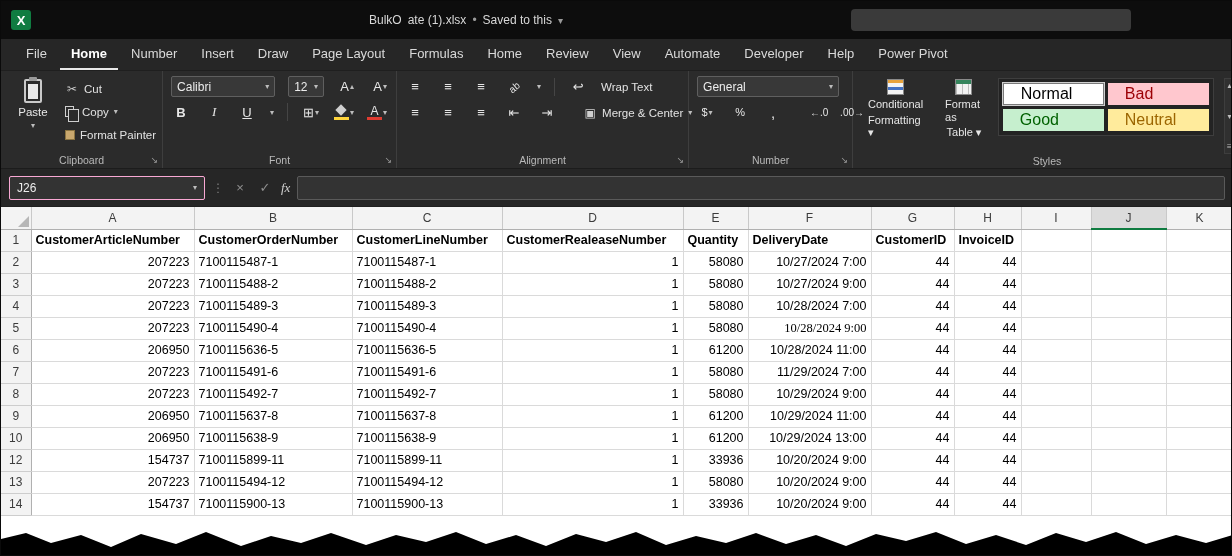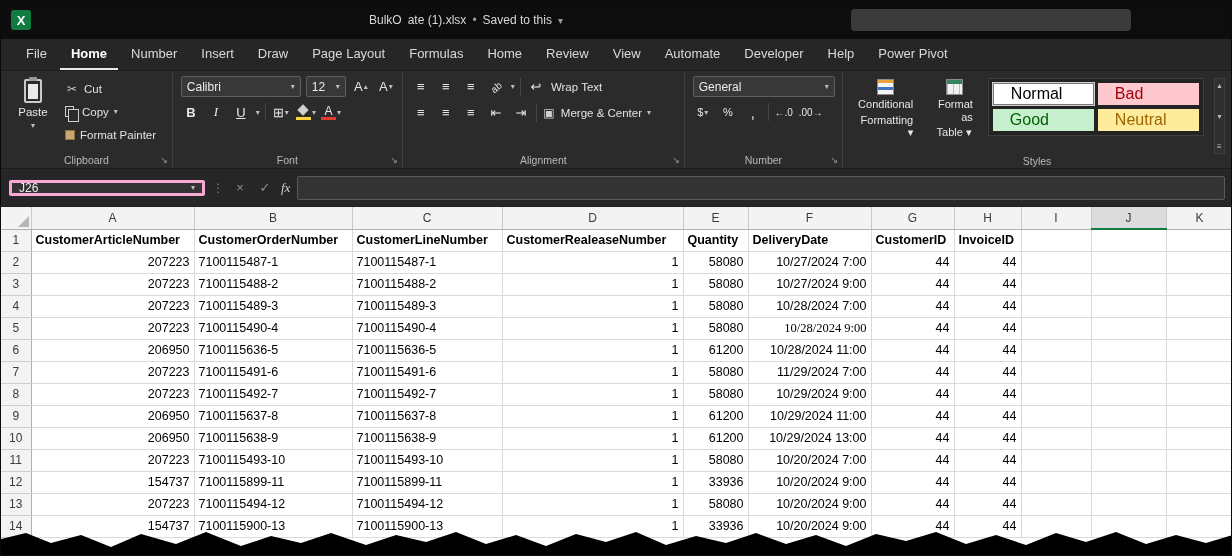--- a/index.html
+++ b/index.html
@@ -23,21 +23,21 @@
   .menu-item { display:flex; align-items:center; padding:0 11px; font-size:13px; color:#d9d9d9; border-bottom:2px solid transparent; }
   .menu-item.active { color:#ffffff; font-weight:700; border-bottom:2px solid #e8e8e8; }
 
   
   .ribbon { height:98px; background:#2b2b2b; display:flex; border-bottom:1px solid #1c1c1c; }
   .rb-group { position:relative; border-right:1px solid #3e3e3e; display:flex; flex-direction:column; }
   .rb-content { flex:1; padding:5px 6px 0 8px; display:flex; gap:8px; }
   .rb-label { height:17px; display:flex; align-items:center; justify-content:center; font-size:10.5px; color:#b9b9b9; }
   .dlg { position:absolute; right:4px; bottom:3px; font-size:9px; color:#9a9a9a; }
   .rb-col { display:flex; flex-direction:column; gap:5px; }
-  .rb-row { display:flex; align-items:center; gap:5px; }
+  .rb-row { display:flex; align-items:center; gap:13px; }
   .chev { font-size:8px; color:#bdbdbd; }
 
   
   .paste-btn { width:48px; display:flex; flex-direction:column; align-items:center; gap:3px; font-size:11.5px; color:#e8e8e8; padding-top:3px; }
   .clip-ic { width:18px; height:24px; border:2px solid #c9c9c9; border-radius:2px; position:relative; background:#2b2b2b; }
   .clip-ic::before { content:''; position:absolute; top:-4px; left:3px; width:8px; height:4px; background:#9a9a9a; border-radius:1px; }
   .clip-ic::after { content:''; position:absolute; left:2px; top:3px; right:2px; bottom:2px; background:#e9e9e9; }
   .sstack { display:flex; flex-direction:column; justify-content:flex-start; gap:2px; padding-top:2px; }
   .sbtn { display:flex; align-items:center; gap:5px; height:21px; font-size:11.5px; color:#e2e2e2; white-space:nowrap; }
   .ic { width:14px; display:inline-flex; justify-content:center; color:#cfcfcf; font-size:12px; }
@@ -59,40 +59,40 @@
   .fill-ic::before { content:''; position:absolute; left:3px; top:1px; width:8px; height:8px; background:#cfcfcf; transform:rotate(45deg); }
   .fill-ic::after { content:''; position:absolute; bottom:0; left:0; width:15px; height:3px; background:#ffd43b; }
   .fontcolor-ic { position:relative; width:15px; height:15px; color:#e6e6e6; font-size:12px; text-align:center; line-height:12px; }
   .fontcolor-ic::after { content:''; position:absolute; bottom:0; left:0; width:15px; height:3px; background:#e03c31; }
 
   
   .num-ic { font-size:11px; color:#e6e6e6; }
 
   
   .bigbtn { display:flex; flex-direction:column; align-items:center; gap:3px; font-size:11px; color:#e6e6e6;
-    padding:3px 7px 0; line-height:1.15; text-align:right; }
+    padding:3px 7px 0; line-height:1.15; text-align:left; }
   .cf-ic { width:17px; height:16px; border:1px solid #8a8a8a;
     background:linear-gradient(180deg,#e8a33d 0 25%,#f4f4f4 25% 50%,#4472c4 50% 75%,#f4f4f4 75%); }
   .ft-ic { width:17px; height:16px; border:1px solid #8a8a8a; background:
     linear-gradient(#35845c 0 4px, transparent 4px),
     repeating-linear-gradient(90deg,#bdbdbd 0 1px, #f2f2f2 1px 6px); }
   .gallery { display:grid; grid-template-columns:101px 101px; grid-auto-rows:22px; gap:4px;
     background:#232323; border:1px solid #3e3e3e; padding:4px; align-self:flex-start; margin-top:2px; }
   .gcell { font-size:16px; display:flex; align-items:center; padding-left:17px; }
   .g-normal { background:#ffffff; color:#000; border:1px solid #7a7a7a; box-shadow:0 0 0 1px #cfcfcf; }
   .g-bad { background:#ffc7ce; color:#9c0006; }
   .g-good { background:#c6efce; color:#006100; }
   .g-neutral { background:#ffeb9c; color:#9c6500; }
   .gal-scroll { width:14px; display:flex; flex-direction:column; justify-content:space-between; align-items:center;
     background:#303030; border:1px solid #3e3e3e; margin:2px 0 0 2px; padding:2px 0; color:#bdbdbd; font-size:8px; height:76px; align-self:flex-start; }
 
   
   .formulabar { height:38px; background:#262626; display:flex; align-items:center; padding-left:8px; gap:7px;
     border-bottom:1px solid #1f1f1f; }
-  .namebox { width:196px; height:16px; background:#333; border:3px solid #f9a8d4; border-radius:2px;
+  .namebox { width:196px; height:24px; background:#333; border:1px solid #f9a8d4; border-radius:2px;
     color:#ececec; font-size:12px; display:flex; align-items:center; padding:0 7px; }
   .namebox .chev { margin-left:auto; }
   .dots { color:#7d7d7d; font-size:12px; }
   .fb-btn { color:#8f8f8f; font-size:13px; width:18px; text-align:center; }
   .fb-fx { color:#d0d0d0; font-style:italic; font-family:"Liberation Serif", serif; font-size:13px; }
   .formula-input { flex:1; height:24px; background:#333; border:1px solid #5a5a5a; border-radius:2px; margin-right:6px; color:#ececec; font-size:12px; padding:0 6px; }
 
   
   .gridwrap { position:relative; background:#fff; }
   table.sheet { border-collapse:collapse; table-layout:fixed; width:1232px; font-size:12.5px; }
@@ -493,34 +493,20 @@
             <td class="cell" style="text-align: right;">1</td>
             <td class="cell" style="text-align: right;">61200</td>
             <td class="cell" style="text-align: right;">10/29/2024 13:00</td>
             <td class="cell" style="text-align: right;">44</td>
             <td class="cell" style="text-align: right;">44</td>
             <td class="cell" style="text-align: left;"></td>
             <td class="cell" style="text-align: left;"></td>
             <td class="cell" style="text-align: left;"></td>
           </tr>
           <tr>
-            <td class="rowhead">11</td>
-            <td class="cell" style="text-align: right;">207223</td>
-            <td class="cell" style="text-align: left;">7100115493-10</td>
-            <td class="cell" style="text-align: left;">7100115493-10</td>
-            <td class="cell" style="text-align: right;">1</td>
-            <td class="cell" style="text-align: right;">58080</td>
-            <td class="cell" style="text-align: right;">10/20/2024 7:00</td>
-            <td class="cell" style="text-align: right;">44</td>
-            <td class="cell" style="text-align: right;">44</td>
-            <td class="cell" style="text-align: left;"></td>
-            <td class="cell" style="text-align: left;"></td>
-            <td class="cell" style="text-align: left;"></td>
-          </tr>
-          <tr>
             <td class="rowhead">12</td>
             <td class="cell" style="text-align: right;">154737</td>
             <td class="cell" style="text-align: left;">7100115899-11</td>
             <td class="cell" style="text-align: left;">7100115899-11</td>
             <td class="cell" style="text-align: right;">1</td>
             <td class="cell" style="text-align: right;">33936</td>
             <td class="cell" style="text-align: right;">10/20/2024 9:00</td>
             <td class="cell" style="text-align: right;">44</td>
             <td class="cell" style="text-align: right;">44</td>
             <td class="cell" style="text-align: left;"></td>

